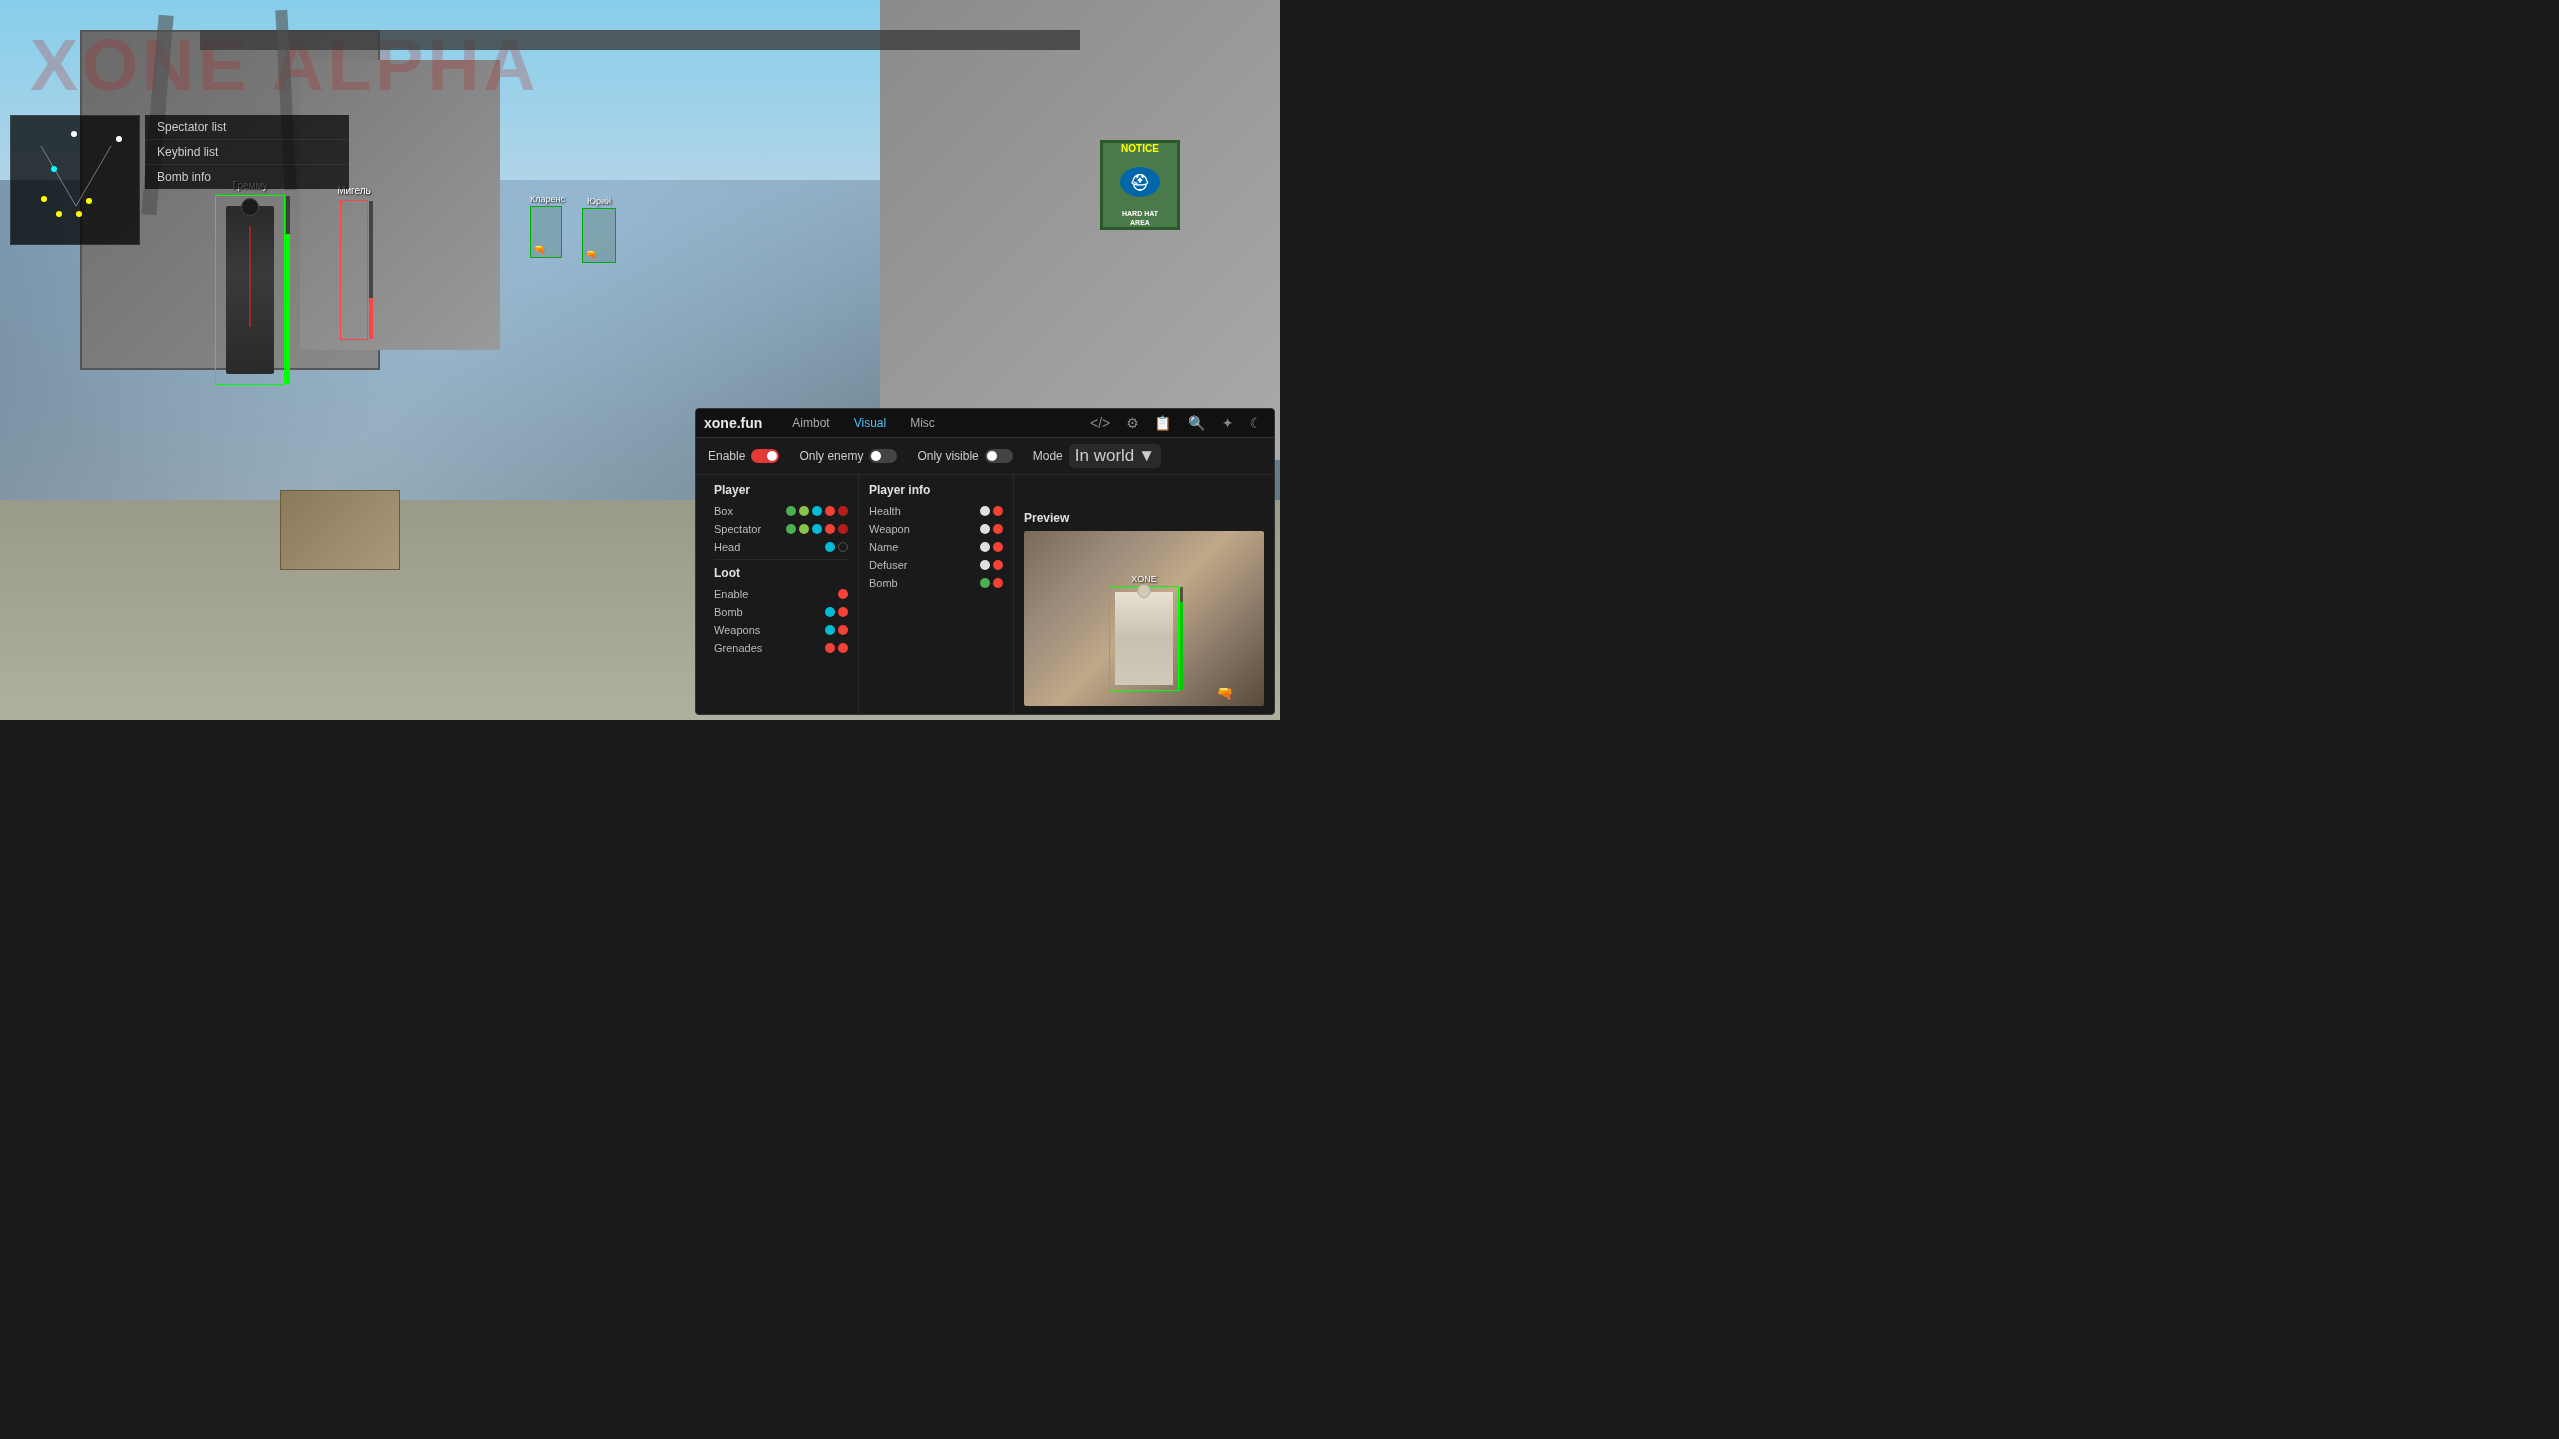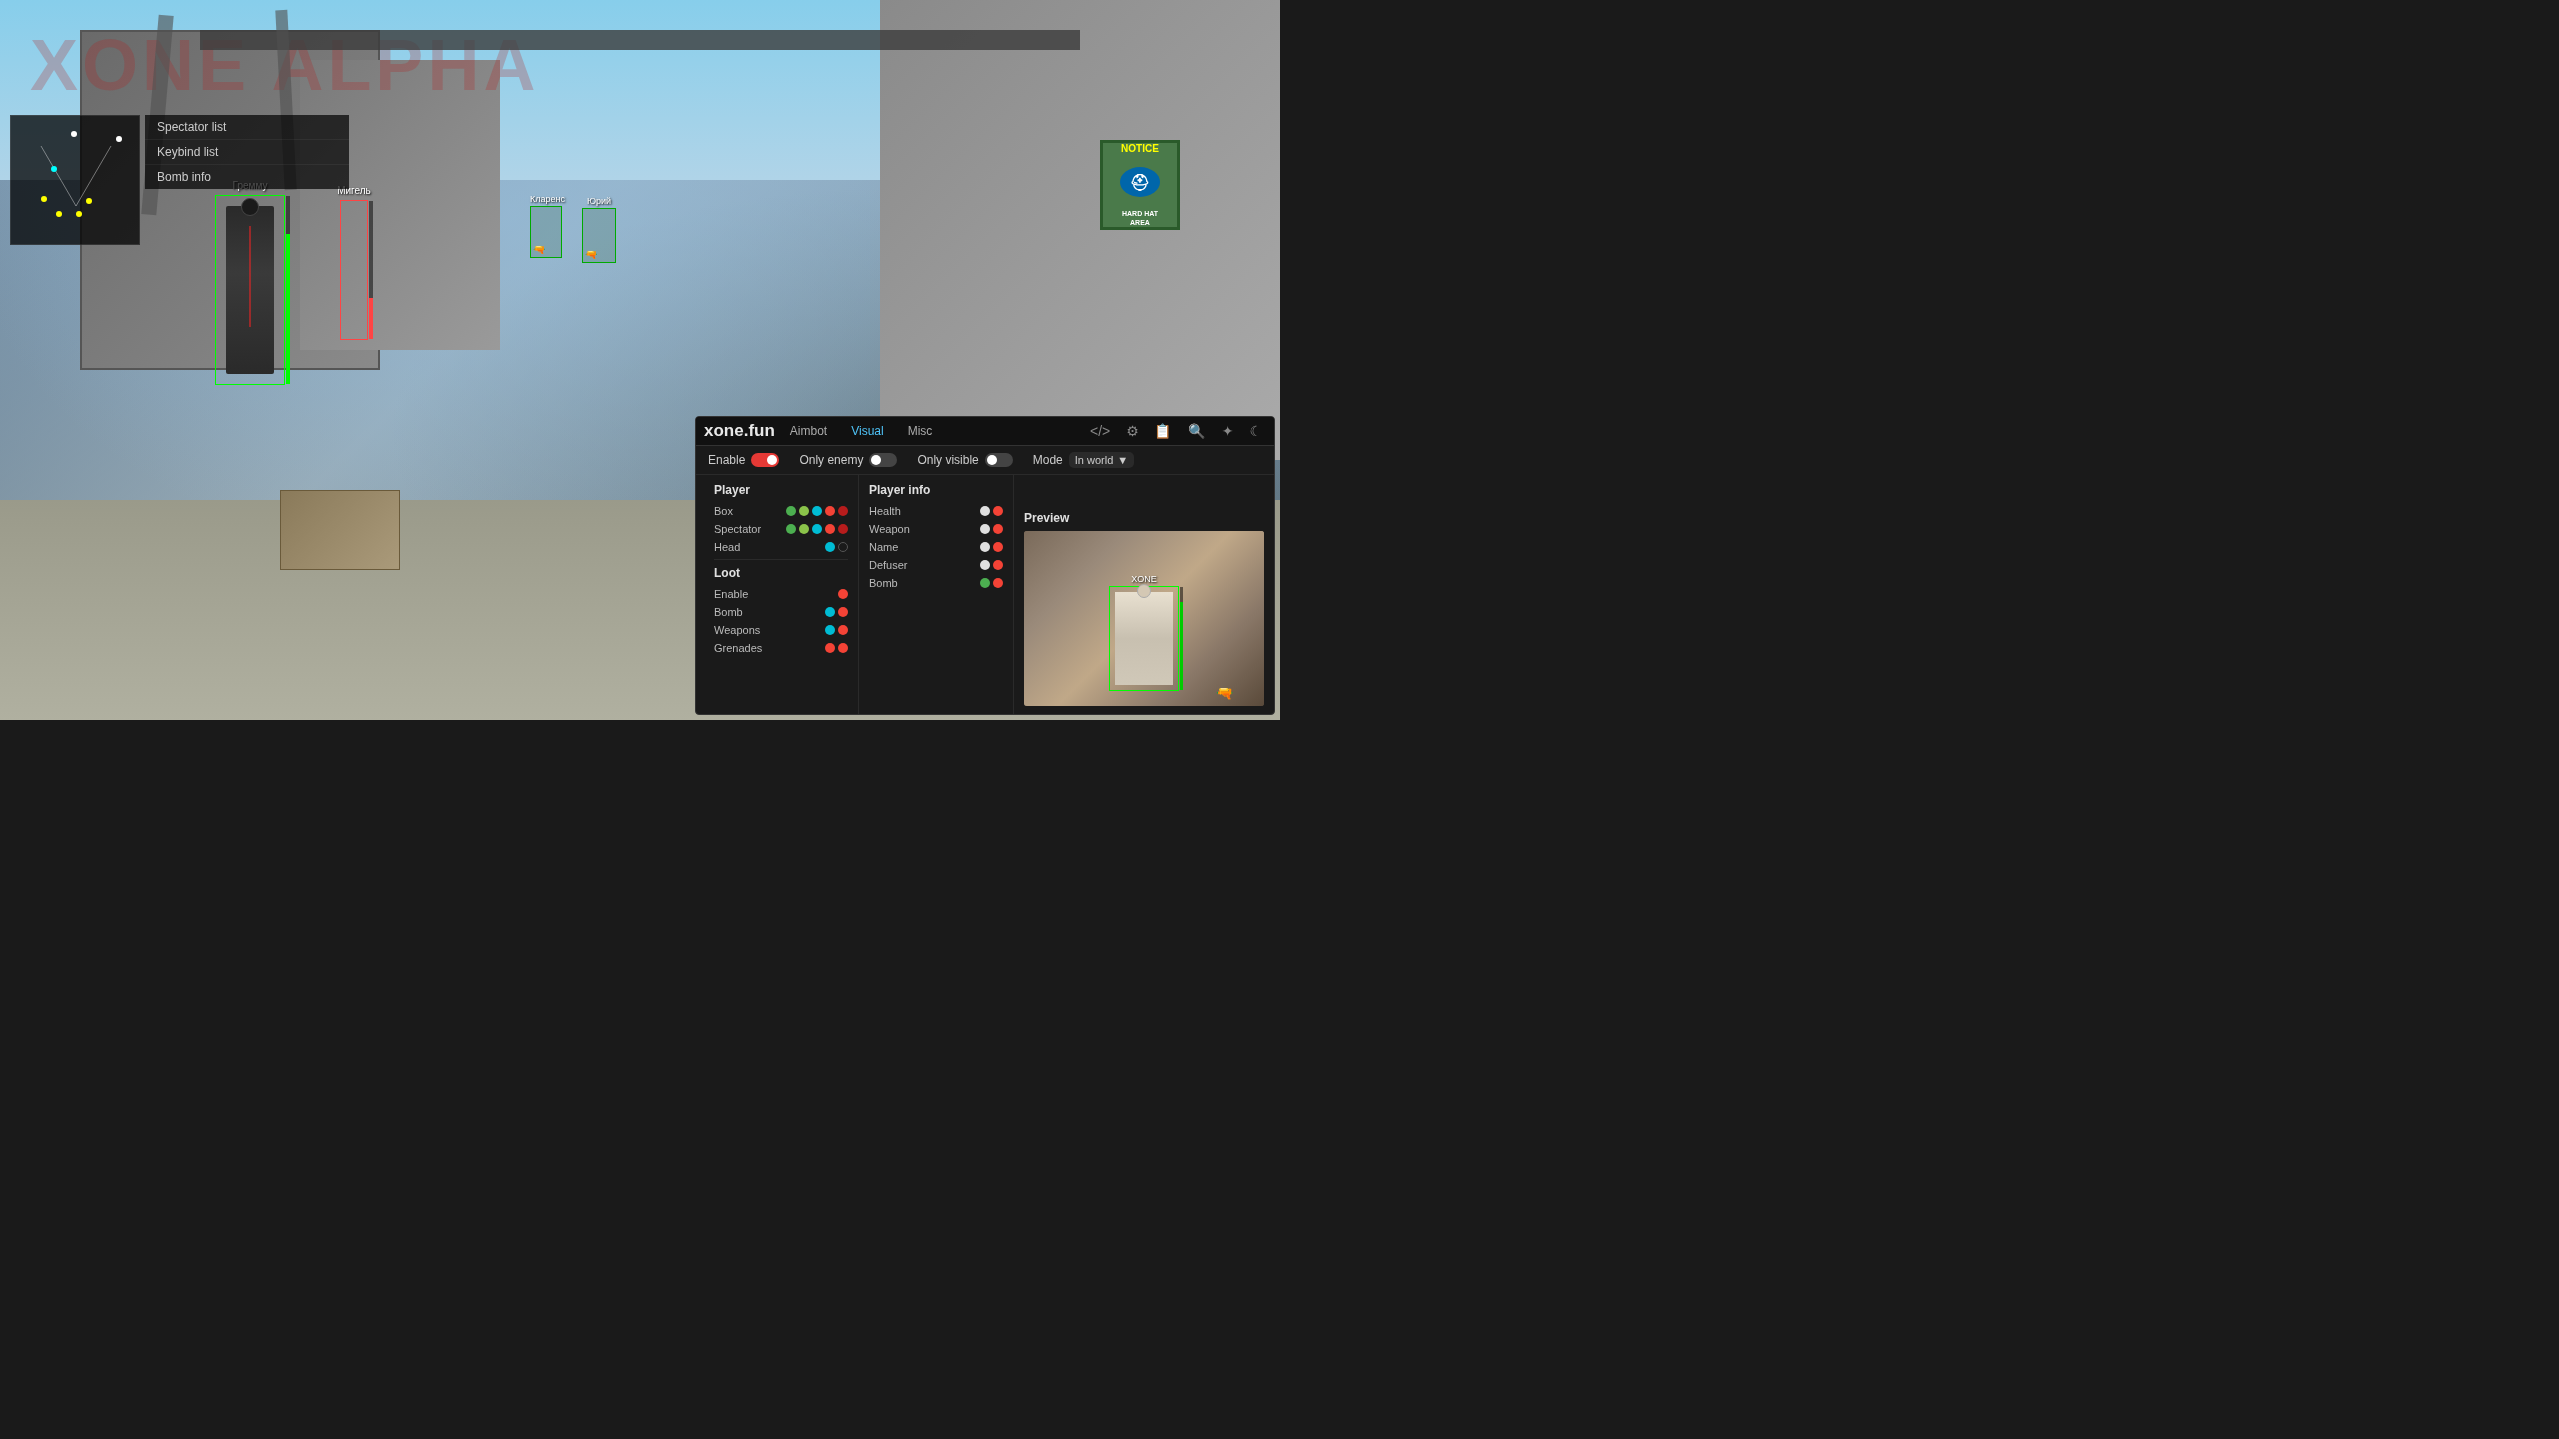--- a/index.html
+++ b/index.html
@@ -150,22 +150,22 @@
 
     .menu-tabs {
       display: flex;
       align-items: center;
       gap: 4px;
     }
 
     .menu-logo {
       color: #e8e8e8;
       font-weight: bold;
-      font-size: 17px;
-      margin-right: 1px;
+      font-size: 14px;
+      margin-right: 16px;
     }
 
     .menu-tab {
       padding: 3px 10px;
       font-size: 12px;
       cursor: pointer;
       border-radius: 3px;
       color: #aaa;
     }
 
@@ -318,21 +318,21 @@
         radial-gradient(ellipse at 50% 40%, rgba(180,160,130,0.8) 0%, transparent 60%),
         linear-gradient(to bottom, rgba(120,100,80,0.3) 0%, rgba(60,50,40,0.6) 100%);
     }
 
     
     .mode-dropdown {
       display: flex;
       align-items: center;
       gap: 4px;
       color: #ccc;
-      font-size: 11px;
+      font-size: 17px;
       background: #2a2a2a;
       padding: 2px 6px;
       border-radius: 5px;
       cursor: pointer;
     }
 
     
     .section-divider {
       height: 1px;
       background: #2a2a2a;

